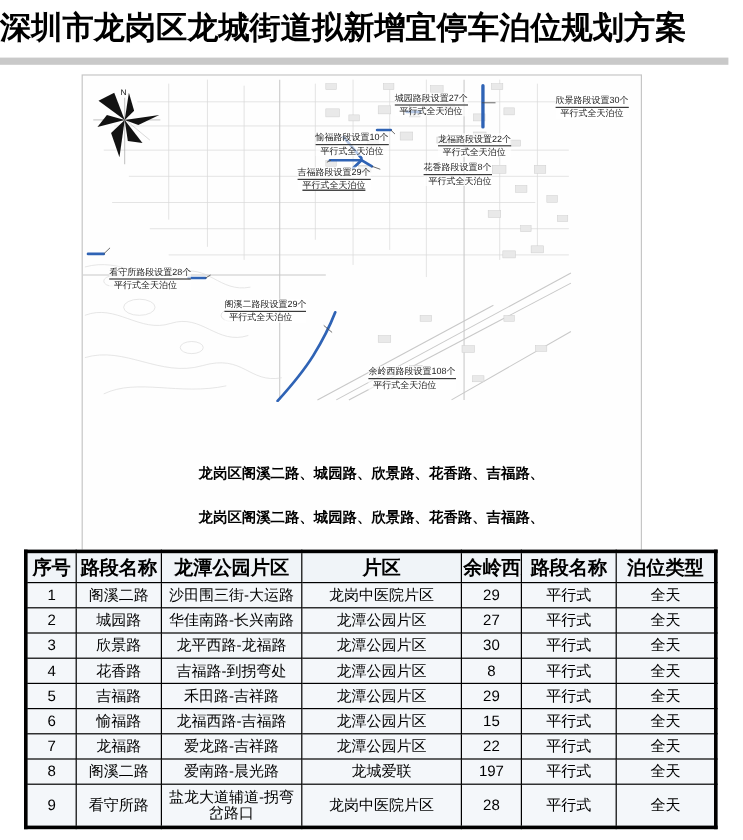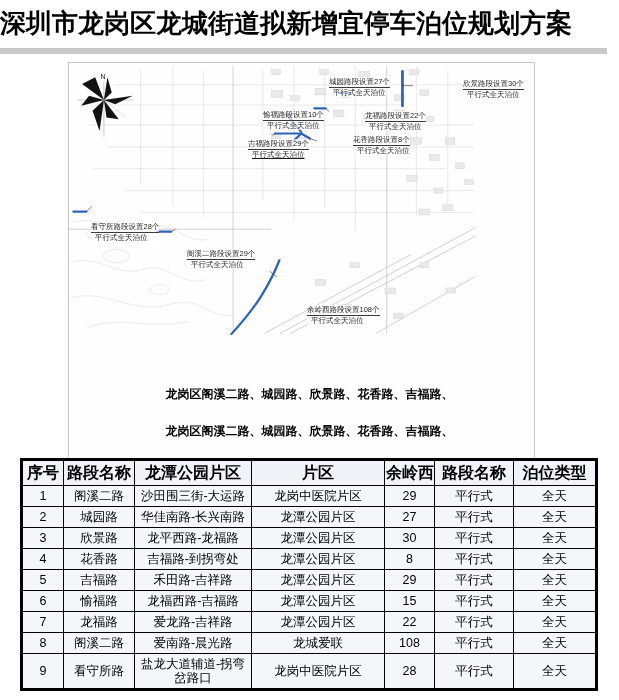--- a/index.html
+++ b/index.html
@@ -267,21 +267,21 @@
           <td class="nw">龙潭公园片区</td>
           <td class="nw">22</td>
           <td class="nw">平行式</td>
           <td class="nw">全天</td>
         </tr>
         <tr>
           <td class="nw">8</td>
           <td class="nw">阁溪二路</td>
           <td>爱南路-晨光路</td>
           <td class="nw">龙城爱联</td>
-          <td class="nw">108</td>
+          <td class="nw">197</td>
           <td class="nw">平行式</td>
           <td class="nw">全天</td>
         </tr>
         <tr>
           <td class="nw">9</td>
           <td class="nw">看守所路</td>
           <td>盐龙大道辅道-拐弯岔路口</td>
           <td class="nw">龙岗中医院片区</td>
           <td class="nw">28</td>
           <td class="nw">平行式</td>

